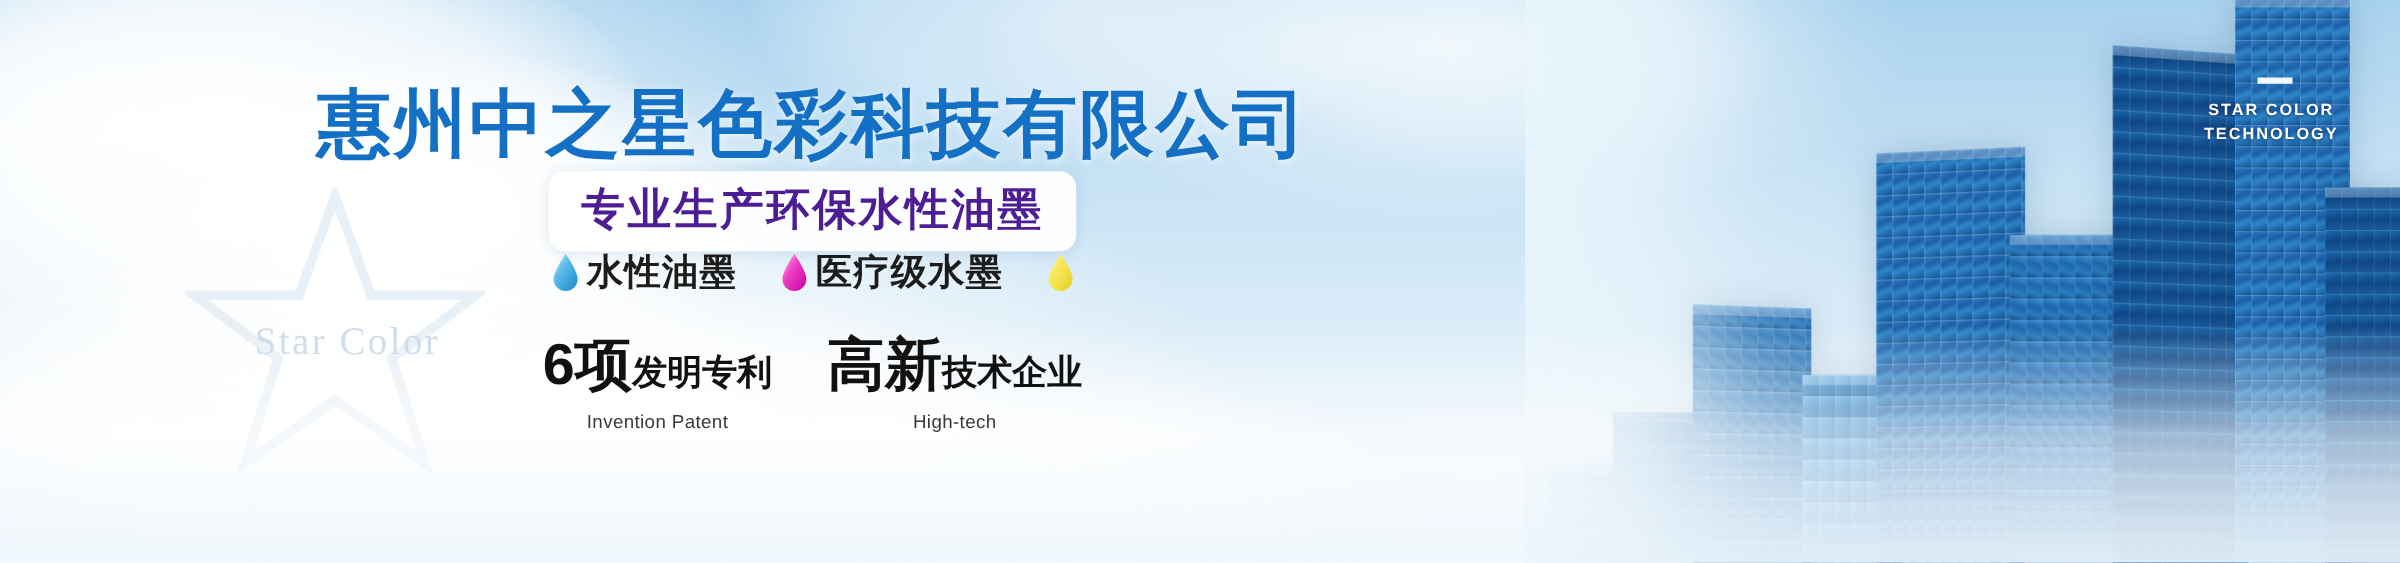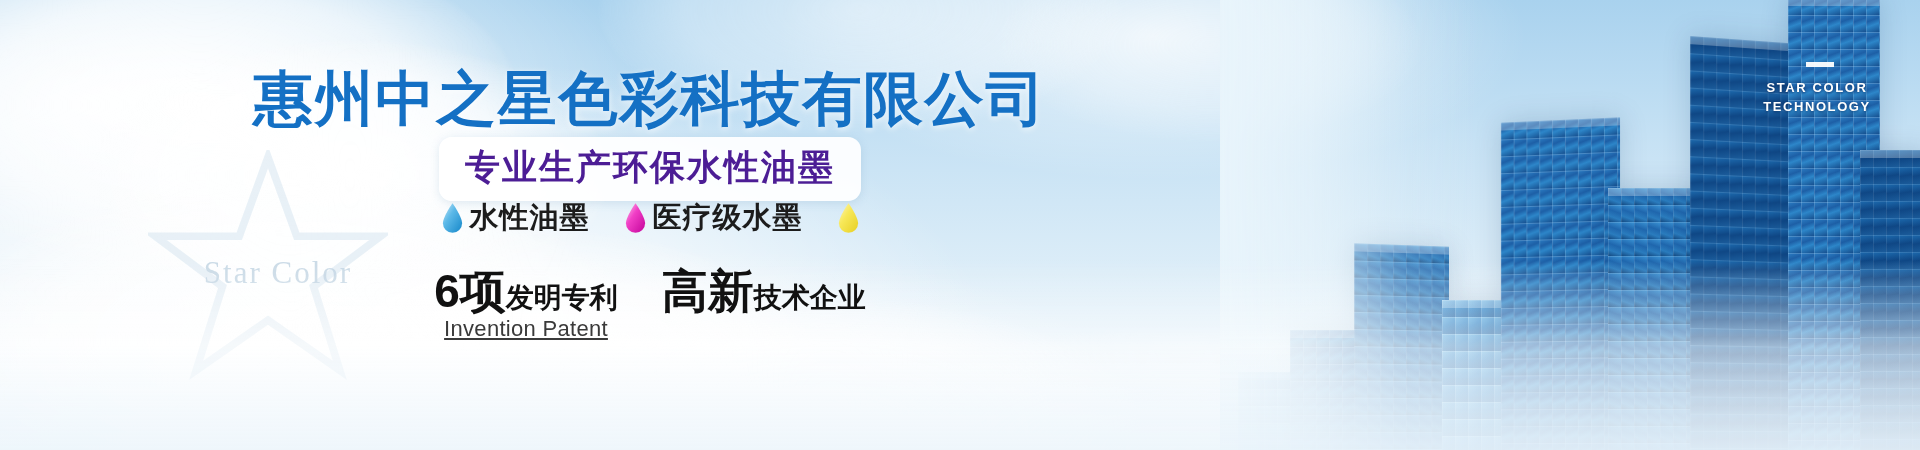--- a/index.html
+++ b/index.html
@@ -277,25 +277,24 @@
     color: #111111;
     letter-spacing: 0px;
   }
   .badge-rest {
     font-size: 28px;
     font-weight: bold;
     color: #111111;
     letter-spacing: 0px;
   }
   .badge-sub {
-    margin-top: 1px;
-    font-size: 22px;
+    margin-top: 14px;
+    font-size: 15px;
     color: #3a3a3a;
     letter-spacing: 0.3px;
-    text-decoration: underline;
   }
 </style>
 </head>
 <body>
 
 <div class="banner">
 
   <div class="sky-base"></div>
 
   <div class="cloud c1"></div>
@@ -415,19 +414,20 @@
         <div class="badge-main">
           <span class="badge-strong">6项</span><span class="badge-rest">发明专利</span>
         </div>
         <div class="badge-sub">Invention Patent</div>
       </div>
 
       <div class="badge">
         <div class="badge-main">
           <span class="badge-strong">高新</span><span class="badge-rest">技术企业</span>
         </div>
+        <div class="badge-sub">High-tech</div>
       </div>
 
     </div>
 
   </div>
 
 </div>
 
 </body></html>

